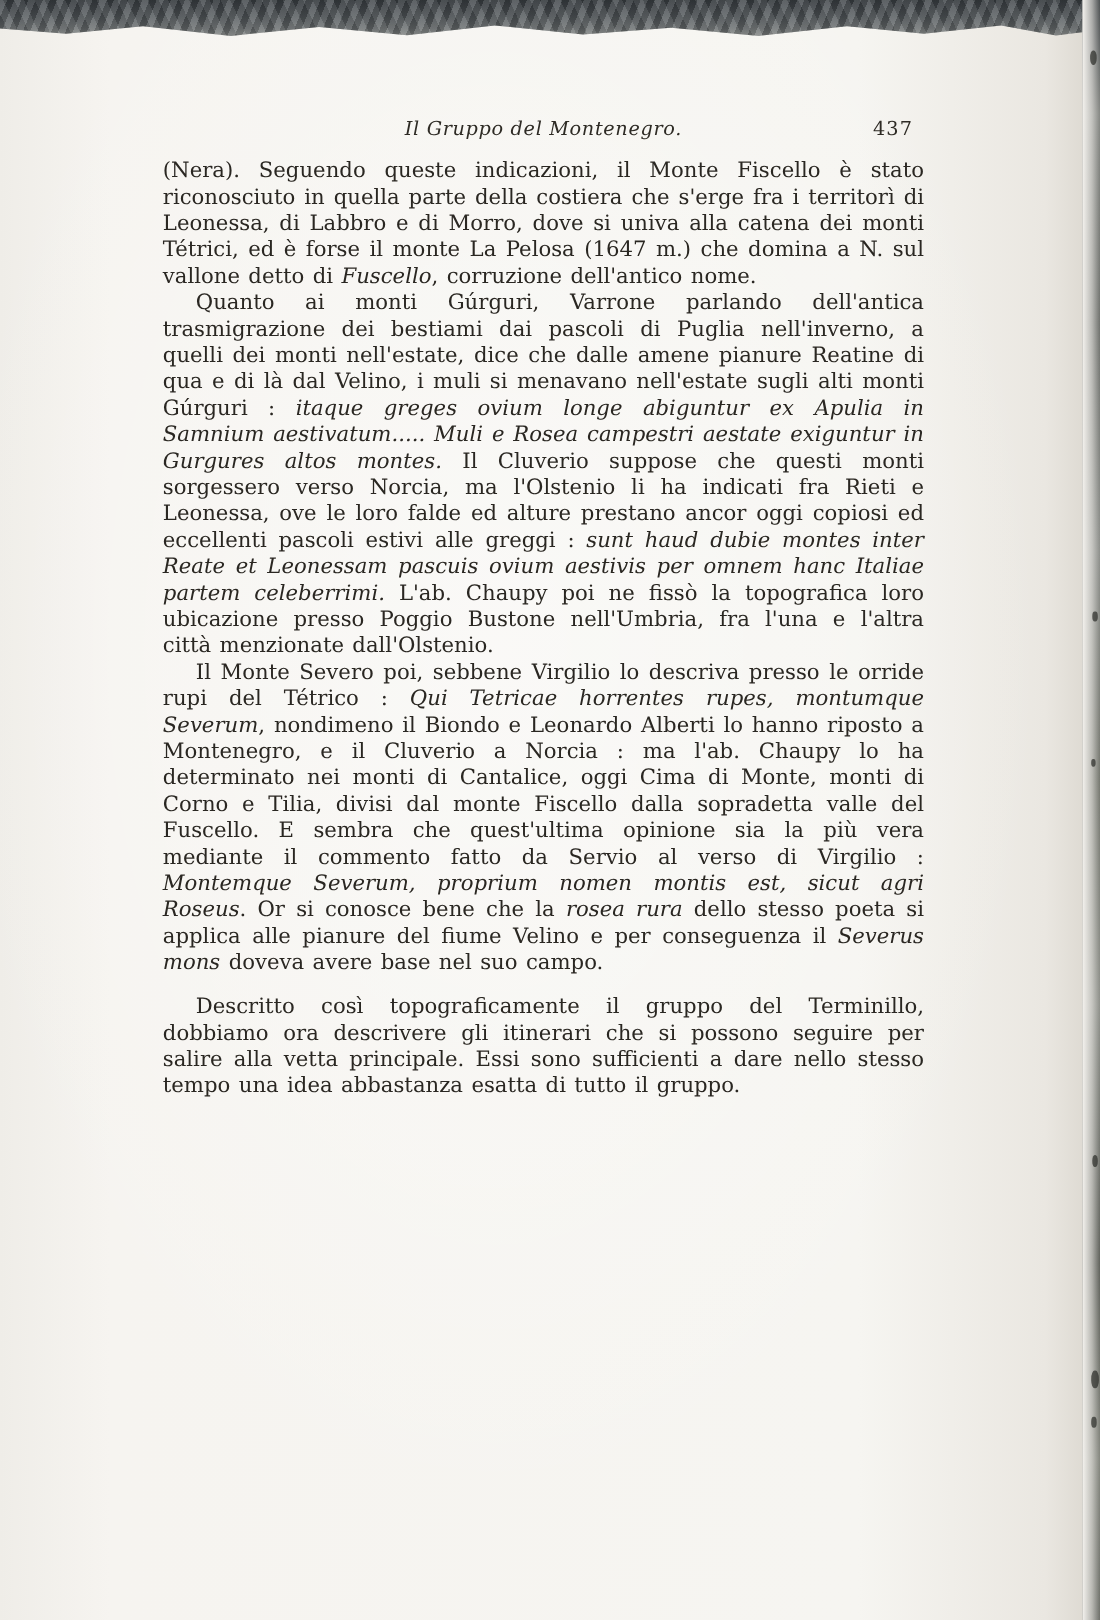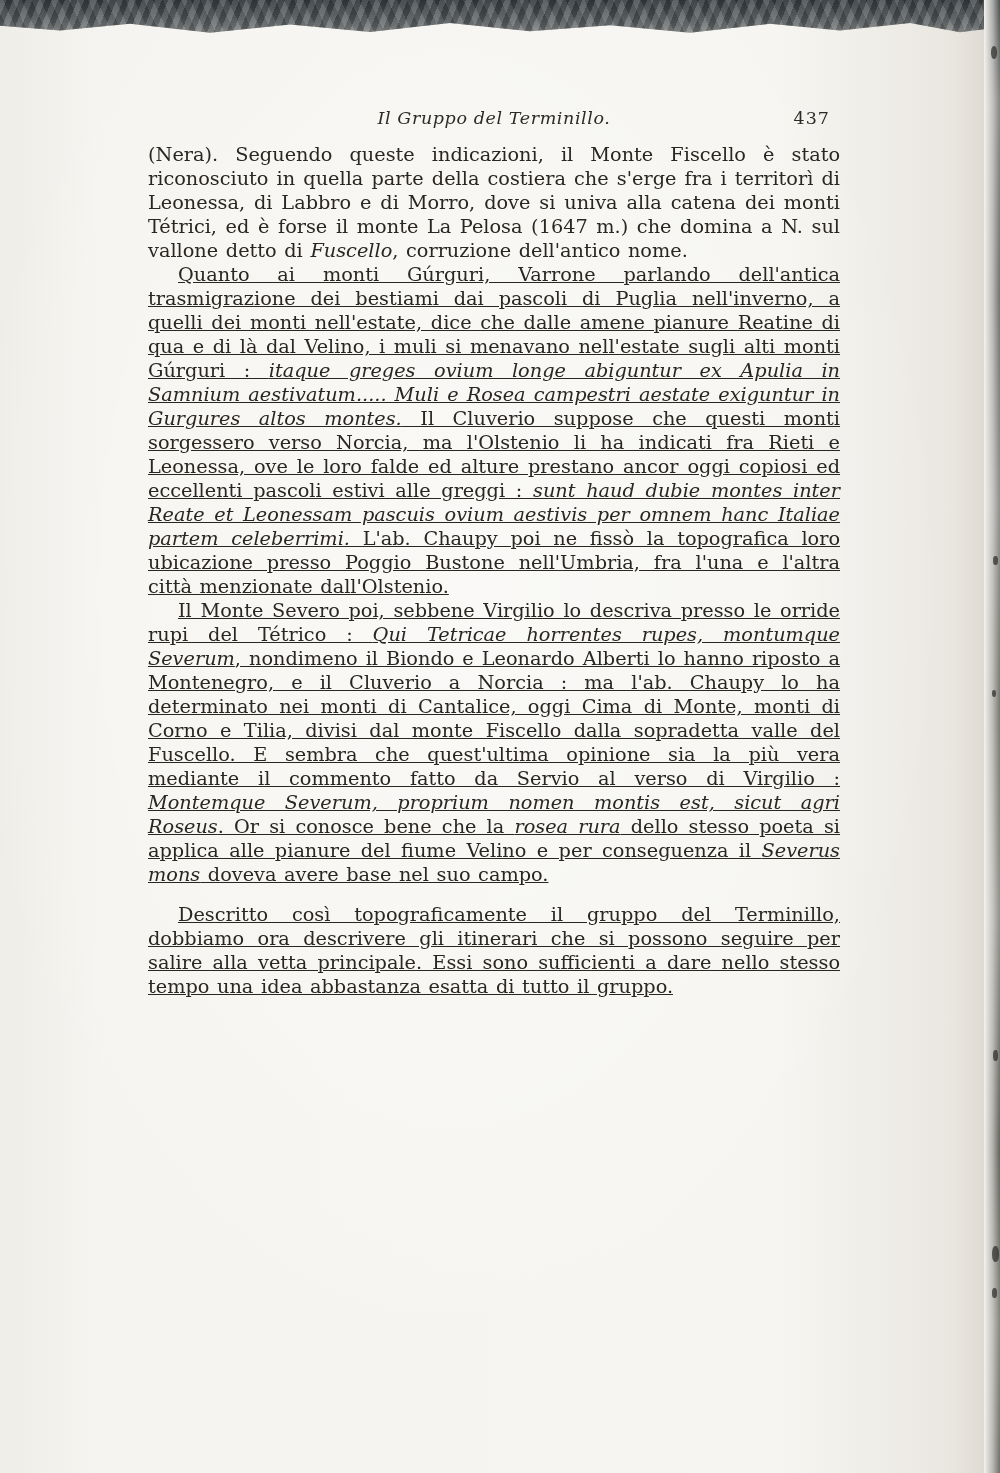--- a/index.html
+++ b/index.html
@@ -91,39 +91,39 @@
     width: 692px;
     font-size: 19.3px;
     line-height: 24px;
     text-align: justify;
     word-spacing: 1.5px;
   }
   .body-text p {
     margin: 0;
     padding: 0;
   }
-  .body-text p.indent { text-indent: 30px; text-decoration: underline; }
+  .body-text p.indent { text-indent: 30px; }
   .body-text p.space-before { margin-top: 16px; }
   .it { font-style: italic; }
 </style>
 </head>
 <body>
 
 <div class="paper">
   <div class="top-band"></div>
   <div class="right-edge"></div>
   <div class="speck s1"></div>
   <div class="speck s2"></div>
   <div class="speck s3"></div>
   <div class="speck s4"></div>
   <div class="speck s5"></div>
   <div class="speck s6"></div>
 
   <div class="header">
-    <span class="running-title">Il Gruppo del Terminillo.</span>
+    <span class="running-title">Il Gruppo del Montenegro.</span>
     <span class="page-number">437</span>
   </div>
 
   <div class="body-text">
       <p class=""><span>(Nera). Seguendo queste indicazioni, il Monte Fiscello è stato riconosciuto in quella parte della costiera che s'erge fra i territorì di Leonessa, di Labbro e di Morro, dove si univa alla catena dei monti Tétrici, ed è forse il monte La Pelosa (1647 m.) che domina a N. sul vallone detto di </span><span class="it">Fuscello</span><span>, corruzione dell'antico nome.</span></p>
       <p class="indent "><span>Quanto ai monti Gúrguri, Varrone parlando dell'antica trasmigrazione dei bestiami dai pascoli di Puglia nell'inverno, a quelli dei monti nell'estate, dice che dalle amene pianure Reatine di qua e di là dal Velino, i muli si menavano nell'estate sugli alti monti Gúrguri : </span><span class="it">itaque greges ovium longe abiguntur ex Apulia in Samnium aestivatum..... Muli e Rosea campestri aestate exiguntur in Gurgures altos montes.</span><span> Il Cluverio suppose che questi monti sorgessero verso Norcia, ma l'Olstenio li ha indicati fra Rieti e Leonessa, ove le loro falde ed alture prestano ancor oggi copiosi ed eccellenti pascoli estivi alle greggi : </span><span class="it">sunt haud dubie montes inter Reate et Leonessam pascuis ovium aestivis per omnem hanc Italiae partem celeberrimi.</span><span> L'ab. Chaupy poi ne fissò la topografica loro ubicazione presso Poggio Bustone nell'Umbria, fra l'una e l'altra città menzionate dall'Olstenio.</span></p>
       <p class="indent "><span>Il Monte Severo poi, sebbene Virgilio lo descriva presso le orride rupi del Tétrico : </span><span class="it">Qui Tetricae horrentes rupes, montumque Severum</span><span>, nondimeno il Biondo e Leonardo Alberti lo hanno riposto a Montenegro, e il Cluverio a Norcia : ma l'ab. Chaupy lo ha determinato nei monti di Cantalice, oggi Cima di Monte, monti di Corno e Tilia, divisi dal monte Fiscello dalla sopradetta valle del Fuscello. E sembra che quest'ultima opinione sia la più vera mediante il commento fatto da Servio al verso di Virgilio : </span><span class="it">Montemque Severum, proprium nomen montis est, sicut agri Roseus</span><span>. Or si conosce bene che la </span><span class="it">rosea rura</span><span> dello stesso poeta si applica alle pianure del fiume Velino e per conseguenza il </span><span class="it">Severus mons</span><span> doveva avere base nel suo campo.</span></p>
       <p class="indent space-before"><span>Descritto così topograficamente il gruppo del Terminillo, dobbiamo ora descrivere gli itinerari che si possono seguire per salire alla vetta principale. Essi sono sufficienti a dare nello stesso tempo una idea abbastanza esatta di tutto il gruppo.</span></p>
     </div>
 </div>

